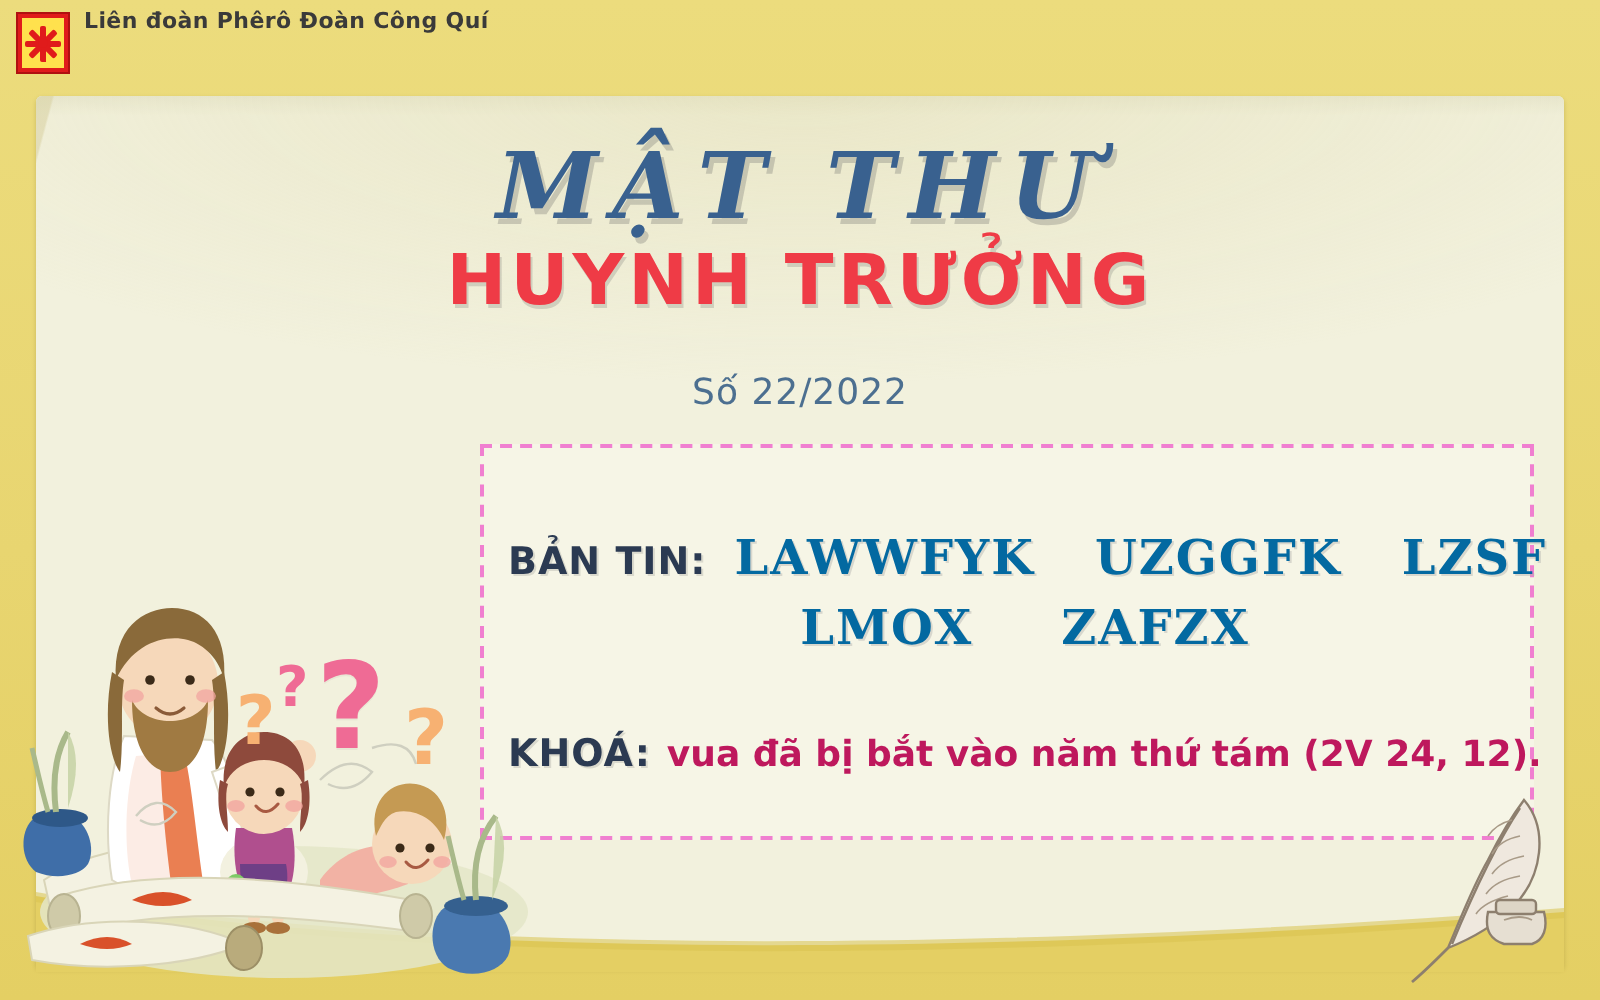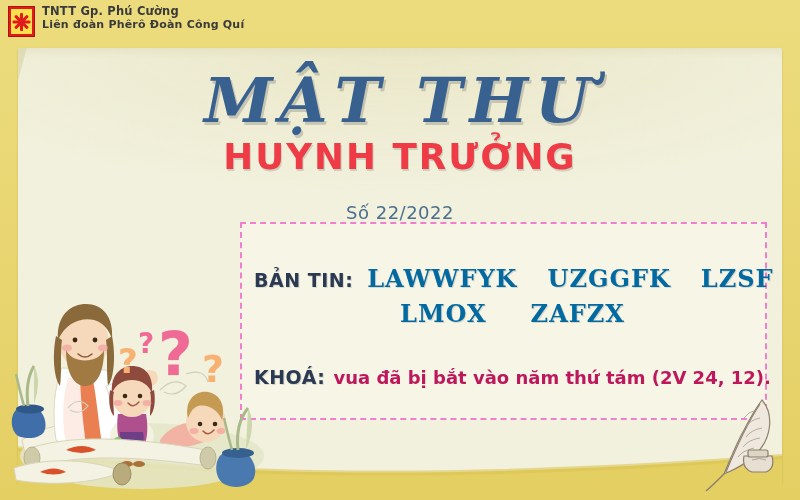--- a/index.html
+++ b/index.html
@@ -76,21 +76,21 @@
   }
   .paper-bottom svg{display:block;}
 
   
   .titles{
     position:absolute;left:0;top:70px;width:800px;text-align:center;z-index:20;
   }
   .t-main{
     font-family:"DejaVu Serif", serif;
     font-style:italic;font-weight:700;
-    font-size:62px;line-height:1;color:#39618f;
+    font-size:46px;line-height:1;color:#39618f;
     letter-spacing:7px;
     text-shadow:2px 3px 0 rgba(150,150,140,.45);
     white-space:nowrap;
   }
   .t-sub{
     margin-top:8px;
     font-family:"DejaVu Sans", sans-serif;
     font-weight:700;font-size:35px;line-height:1;color:#ef3b46;
     letter-spacing:2px;white-space:nowrap;
     text-shadow:1px 2px 0 rgba(150,150,140,.35);
@@ -161,21 +161,20 @@
           <i style="transform:rotate(135deg)"></i>
         <i style="transform:rotate(180deg)"></i>
           <i style="transform:rotate(225deg)"></i>
         <i style="transform:rotate(270deg)"></i>
           <i style="transform:rotate(315deg)"></i>
       </div>
       <div class="stem"></div>
       <div class="dot"></div>
     </div>
     <div class="org">
-      <div class="l1">TNTT Gp. Phú Cường</div>
       <div class="l2">Liên đoàn Phêrô Đoàn Công Quí</div>
     </div>
   </div>
 
   <div class="paper">
     <div class="paper-bottom">
       <svg width="764" height="44" viewBox="0 0 764 44">
         <path d="M0,6 C160,34 430,40 764,14 L764,44 L0,44 Z" fill="#e4cf63"></path>
         <path d="M0,4 C160,32 430,38 764,12 L764,17 C430,43 160,37 0,9 Z" fill="#d9c251" opacity=".55"></path>
       </svg>

